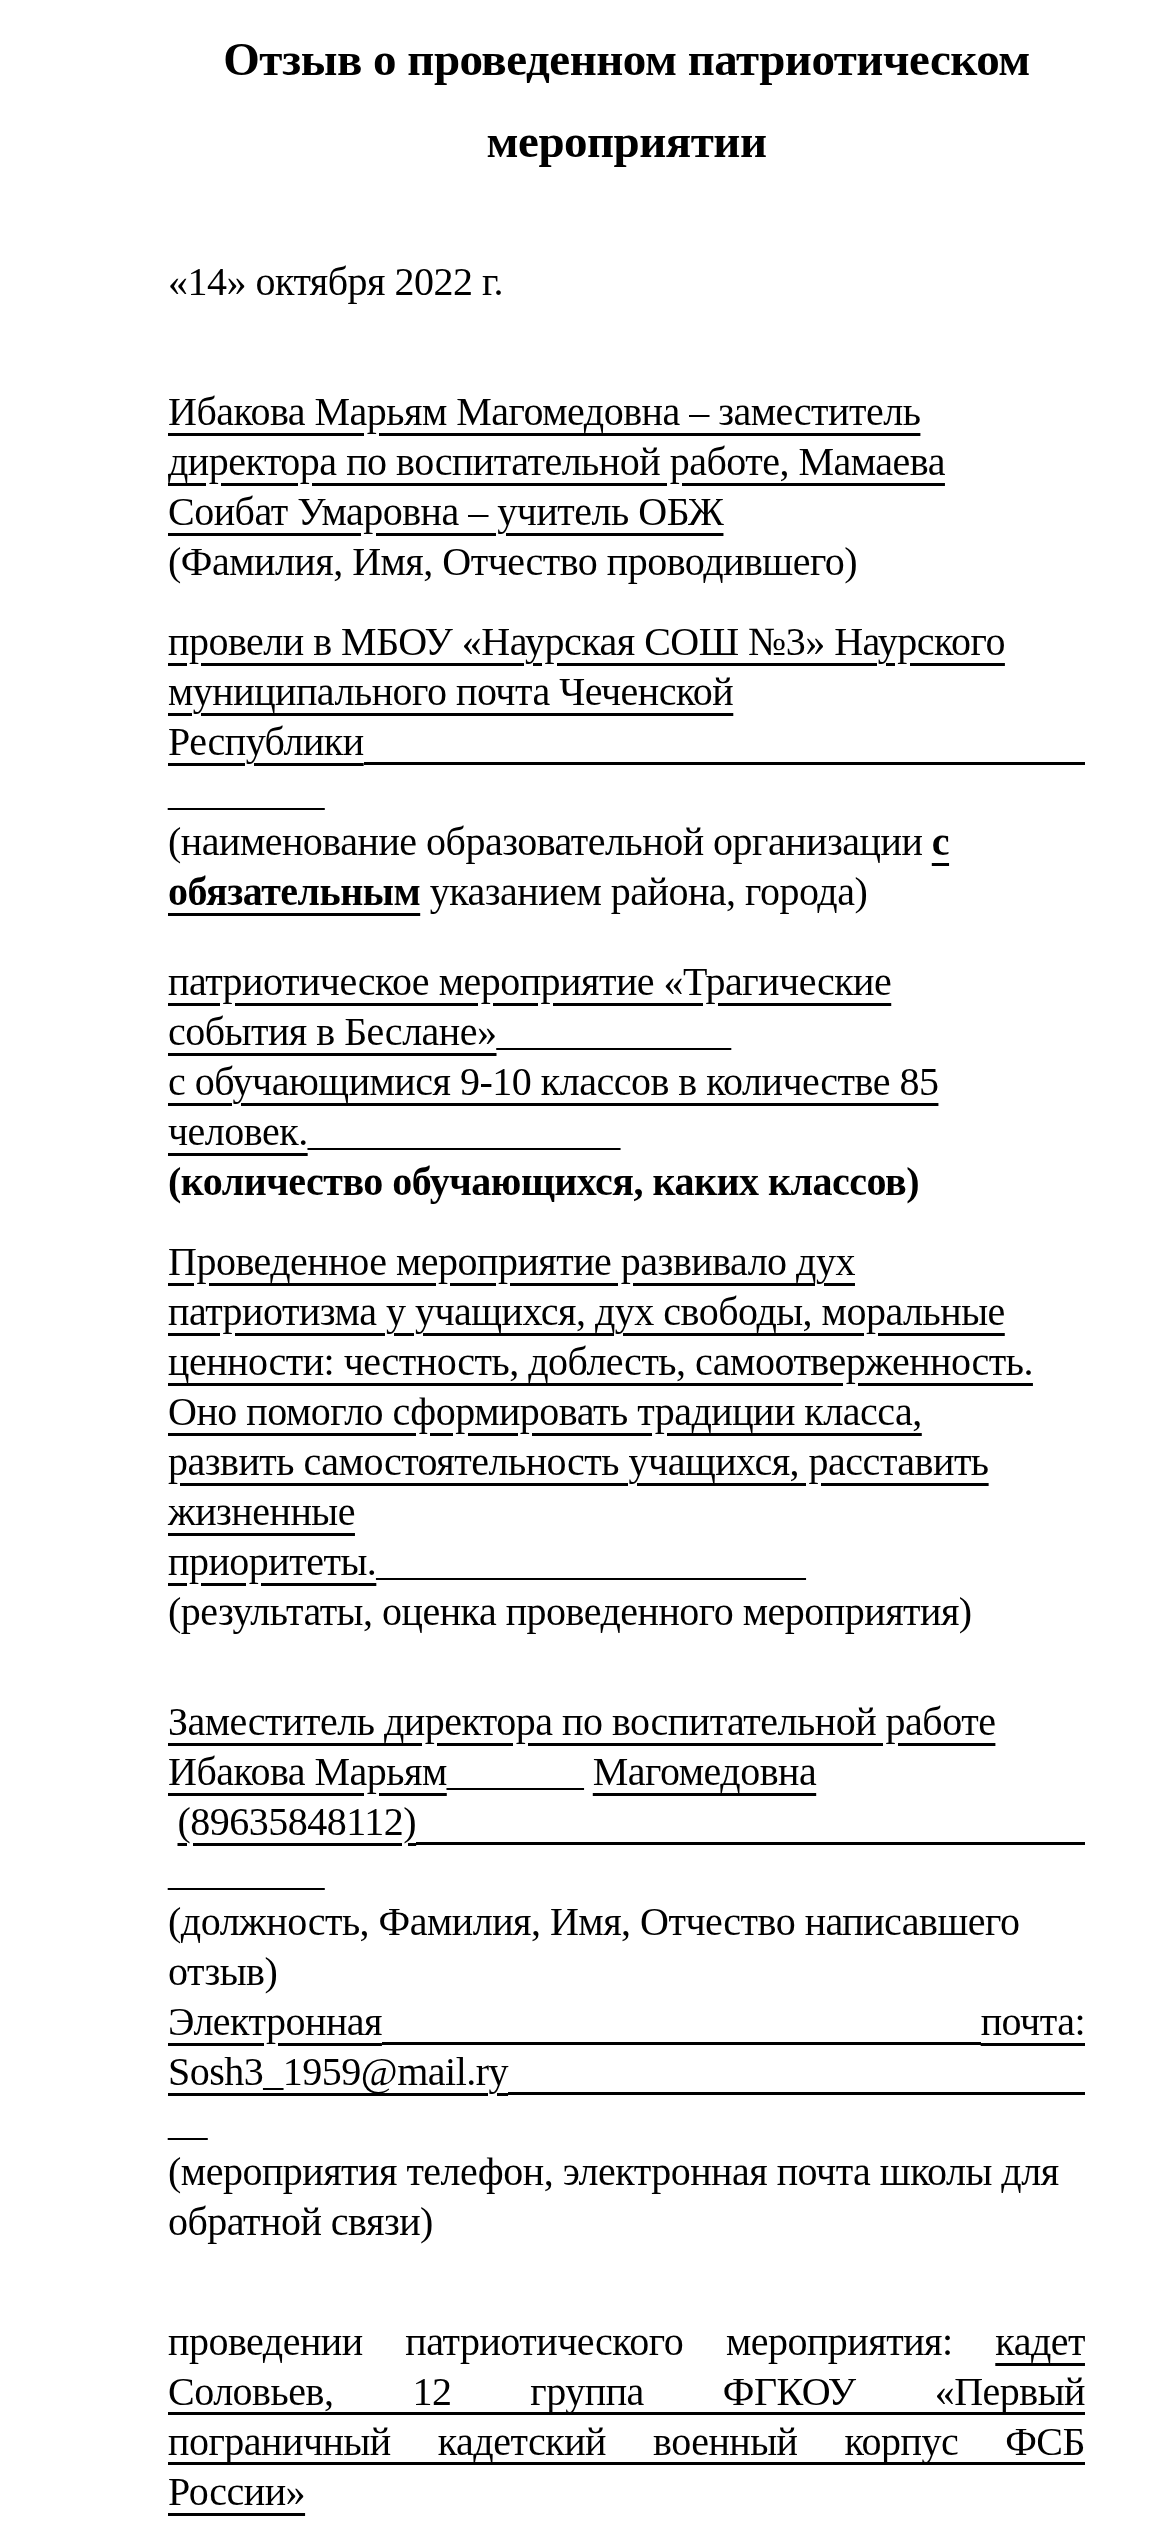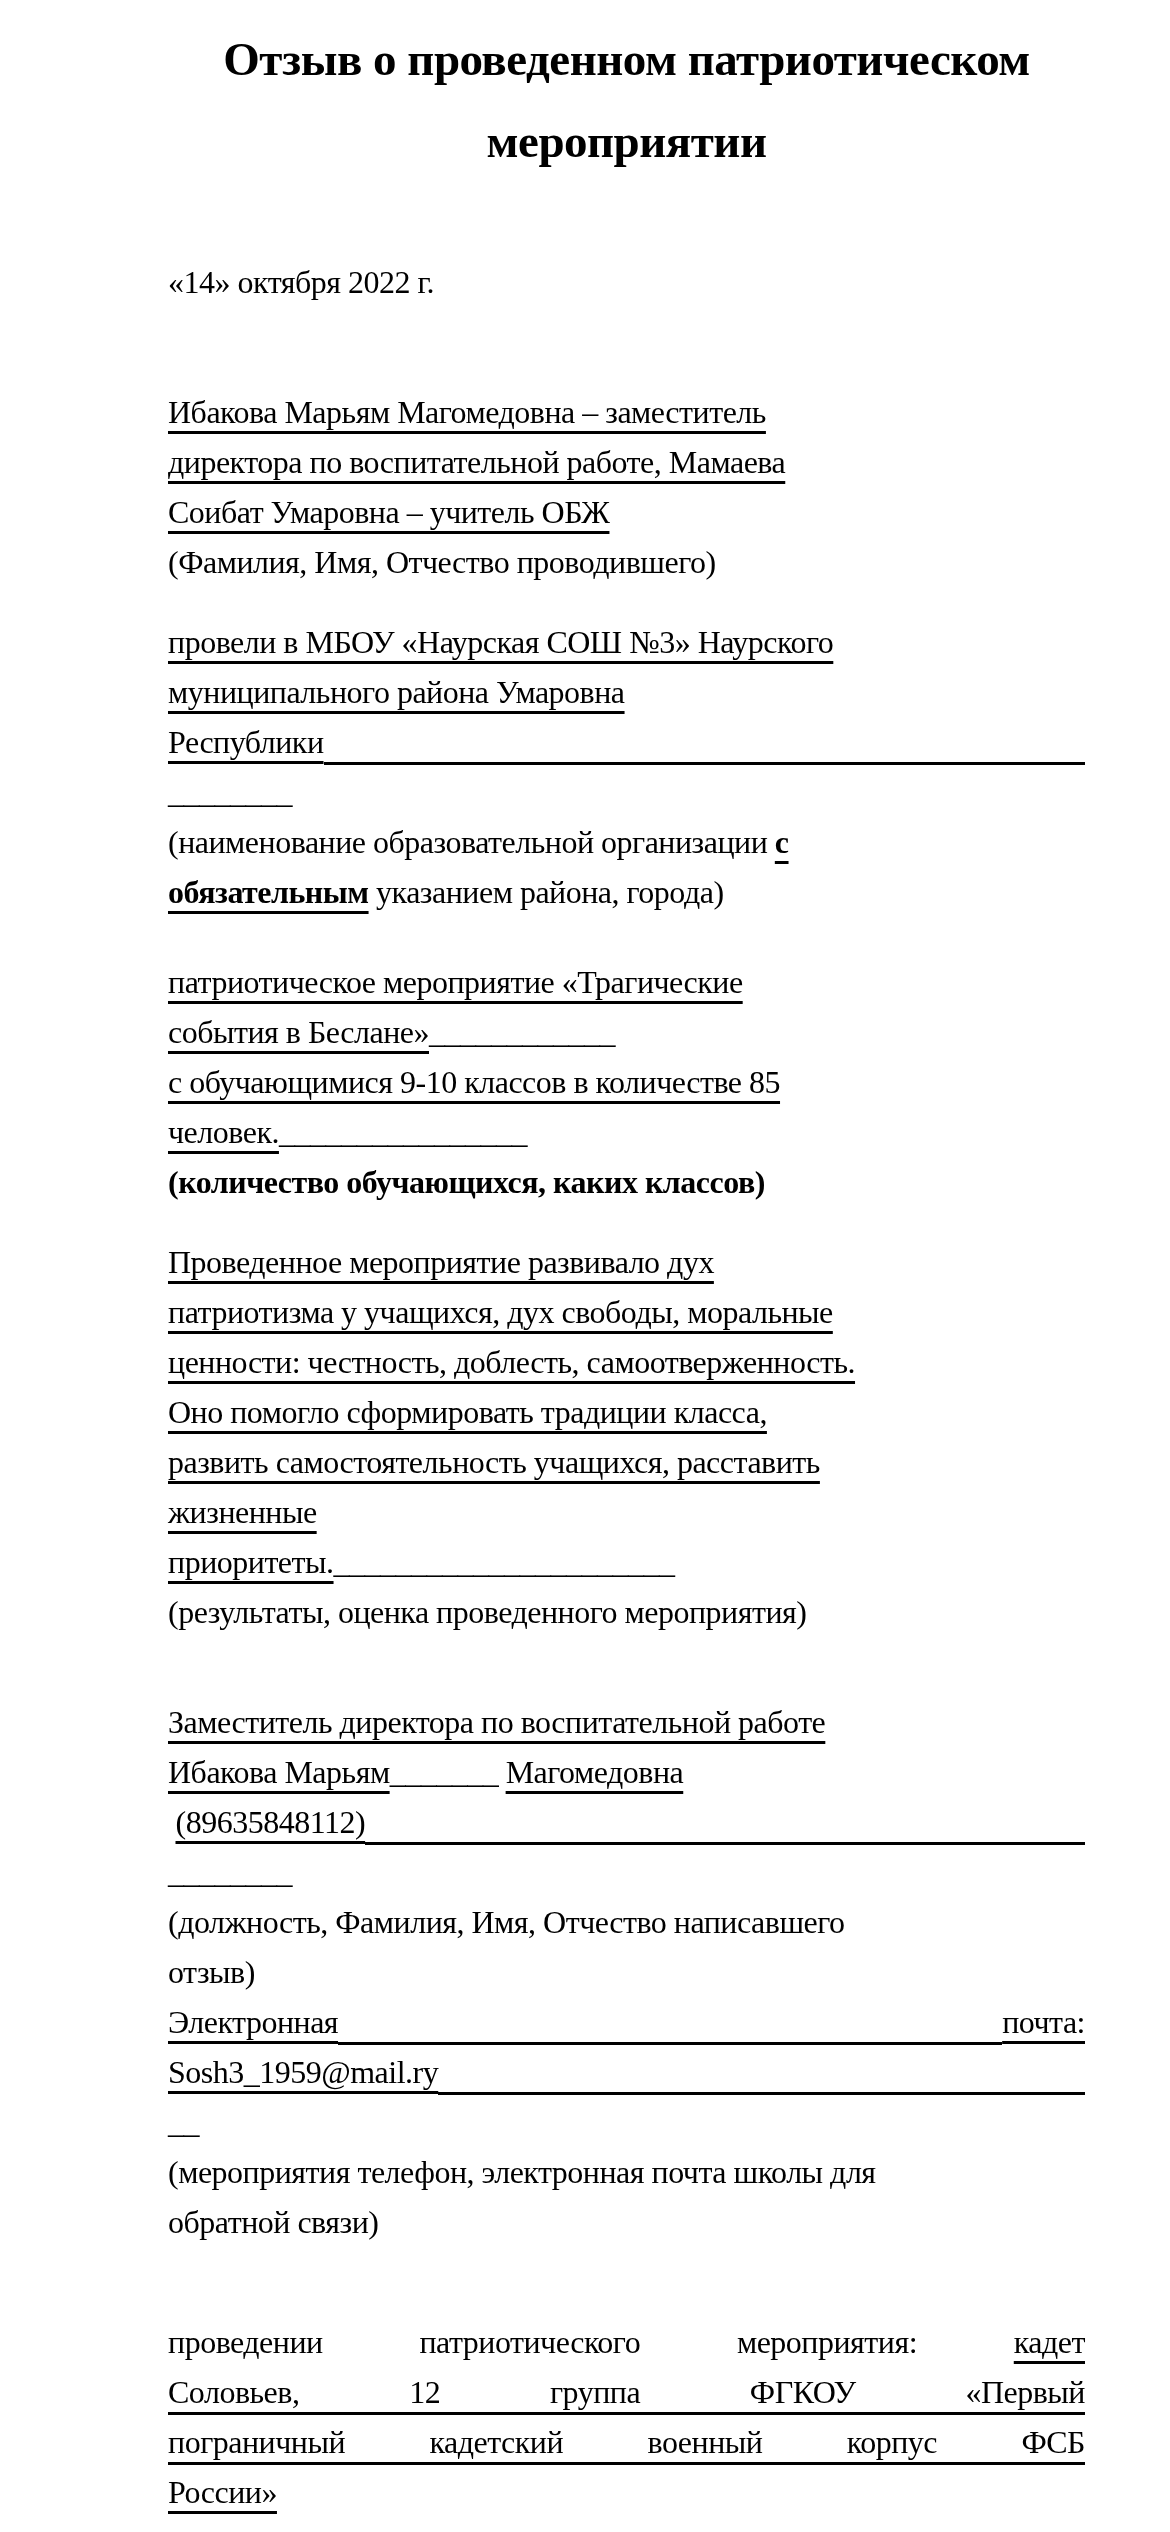--- a/index.html
+++ b/index.html
@@ -11,21 +11,21 @@
   .page {
     box-sizing: border-box;
     width: 1170px; height: 2532px;
     padding: 8px 85px 0 168px;
     font-family: "Liberation Serif", "DejaVu Serif", serif;
     color: #000000;
   }
   .ln {
     position: relative;
     height: 50px; line-height: 50px;
-    font-size: 32px; letter-spacing: -0.5px;
+    font-size: 40px; letter-spacing: -0.5px;
     white-space: pre;
   }
   .ln span { white-space: pre; }
   .title {
     height: 62px; line-height: 62px;
     font-size: 47px; font-weight: bold;
     text-align: center;
     margin-top: 20px;
   }
   .center { text-align: left; }
@@ -58,21 +58,21 @@
     <div class="ln title"><span class="">мероприятии</span></div>
     <div class="gap" style="height: 85px;"></div>
     <div class="ln"><span class="">«14» октября 2022 г.</span></div>
     <div class="gap" style="height: 80px;"></div>
     <div class="ln"><span class="u ">Ибакова Марьям Магомедовна – заместитель</span></div>
     <div class="ln"><span class="u ">директора по воспитательной работе, Мамаева</span></div>
     <div class="ln"><span class="u ">Соибат Умаровна – учитель ОБЖ</span></div>
     <div class="ln center"><span class="">(Фамилия, Имя, Отчество проводившего)</span></div>
     <div class="gap" style="height: 30px;"></div>
     <div class="ln"><span class="u ">провели в МБОУ «Наурская СОШ №3» Наурского</span></div>
-    <div class="ln"><span class="u ">муниципального района Умаровна</span></div>
+    <div class="ln"><span class="u ">муниципального почта Чеченской</span></div>
     <div class="ln flex"><span class="u ">Республики</span><span class="fill"></span></div>
     <div class="ln"><span class="">________</span></div>
     <div class="ln center"><span class="">(наименование образовательной организации </span><span class="u b">с</span></div>
     <div class="ln center"><span class="u b">обязательным</span><span class=""> указанием района, города)</span></div>
     <div class="gap" style="height: 40px;"></div>
     <div class="ln"><span class="u ">патриотическое мероприятие «Трагические</span></div>
     <div class="ln"><span class="u ">события в Беслане»</span><span class="">____________</span></div>
     <div class="ln"><span class="u ">с обучающимися 9-10 классов в количестве 85</span></div>
     <div class="ln"><span class="u ">человек.</span><span class="">________________</span></div>
     <div class="ln center"><span class="b">(количество обучающихся, каких классов)</span></div>

